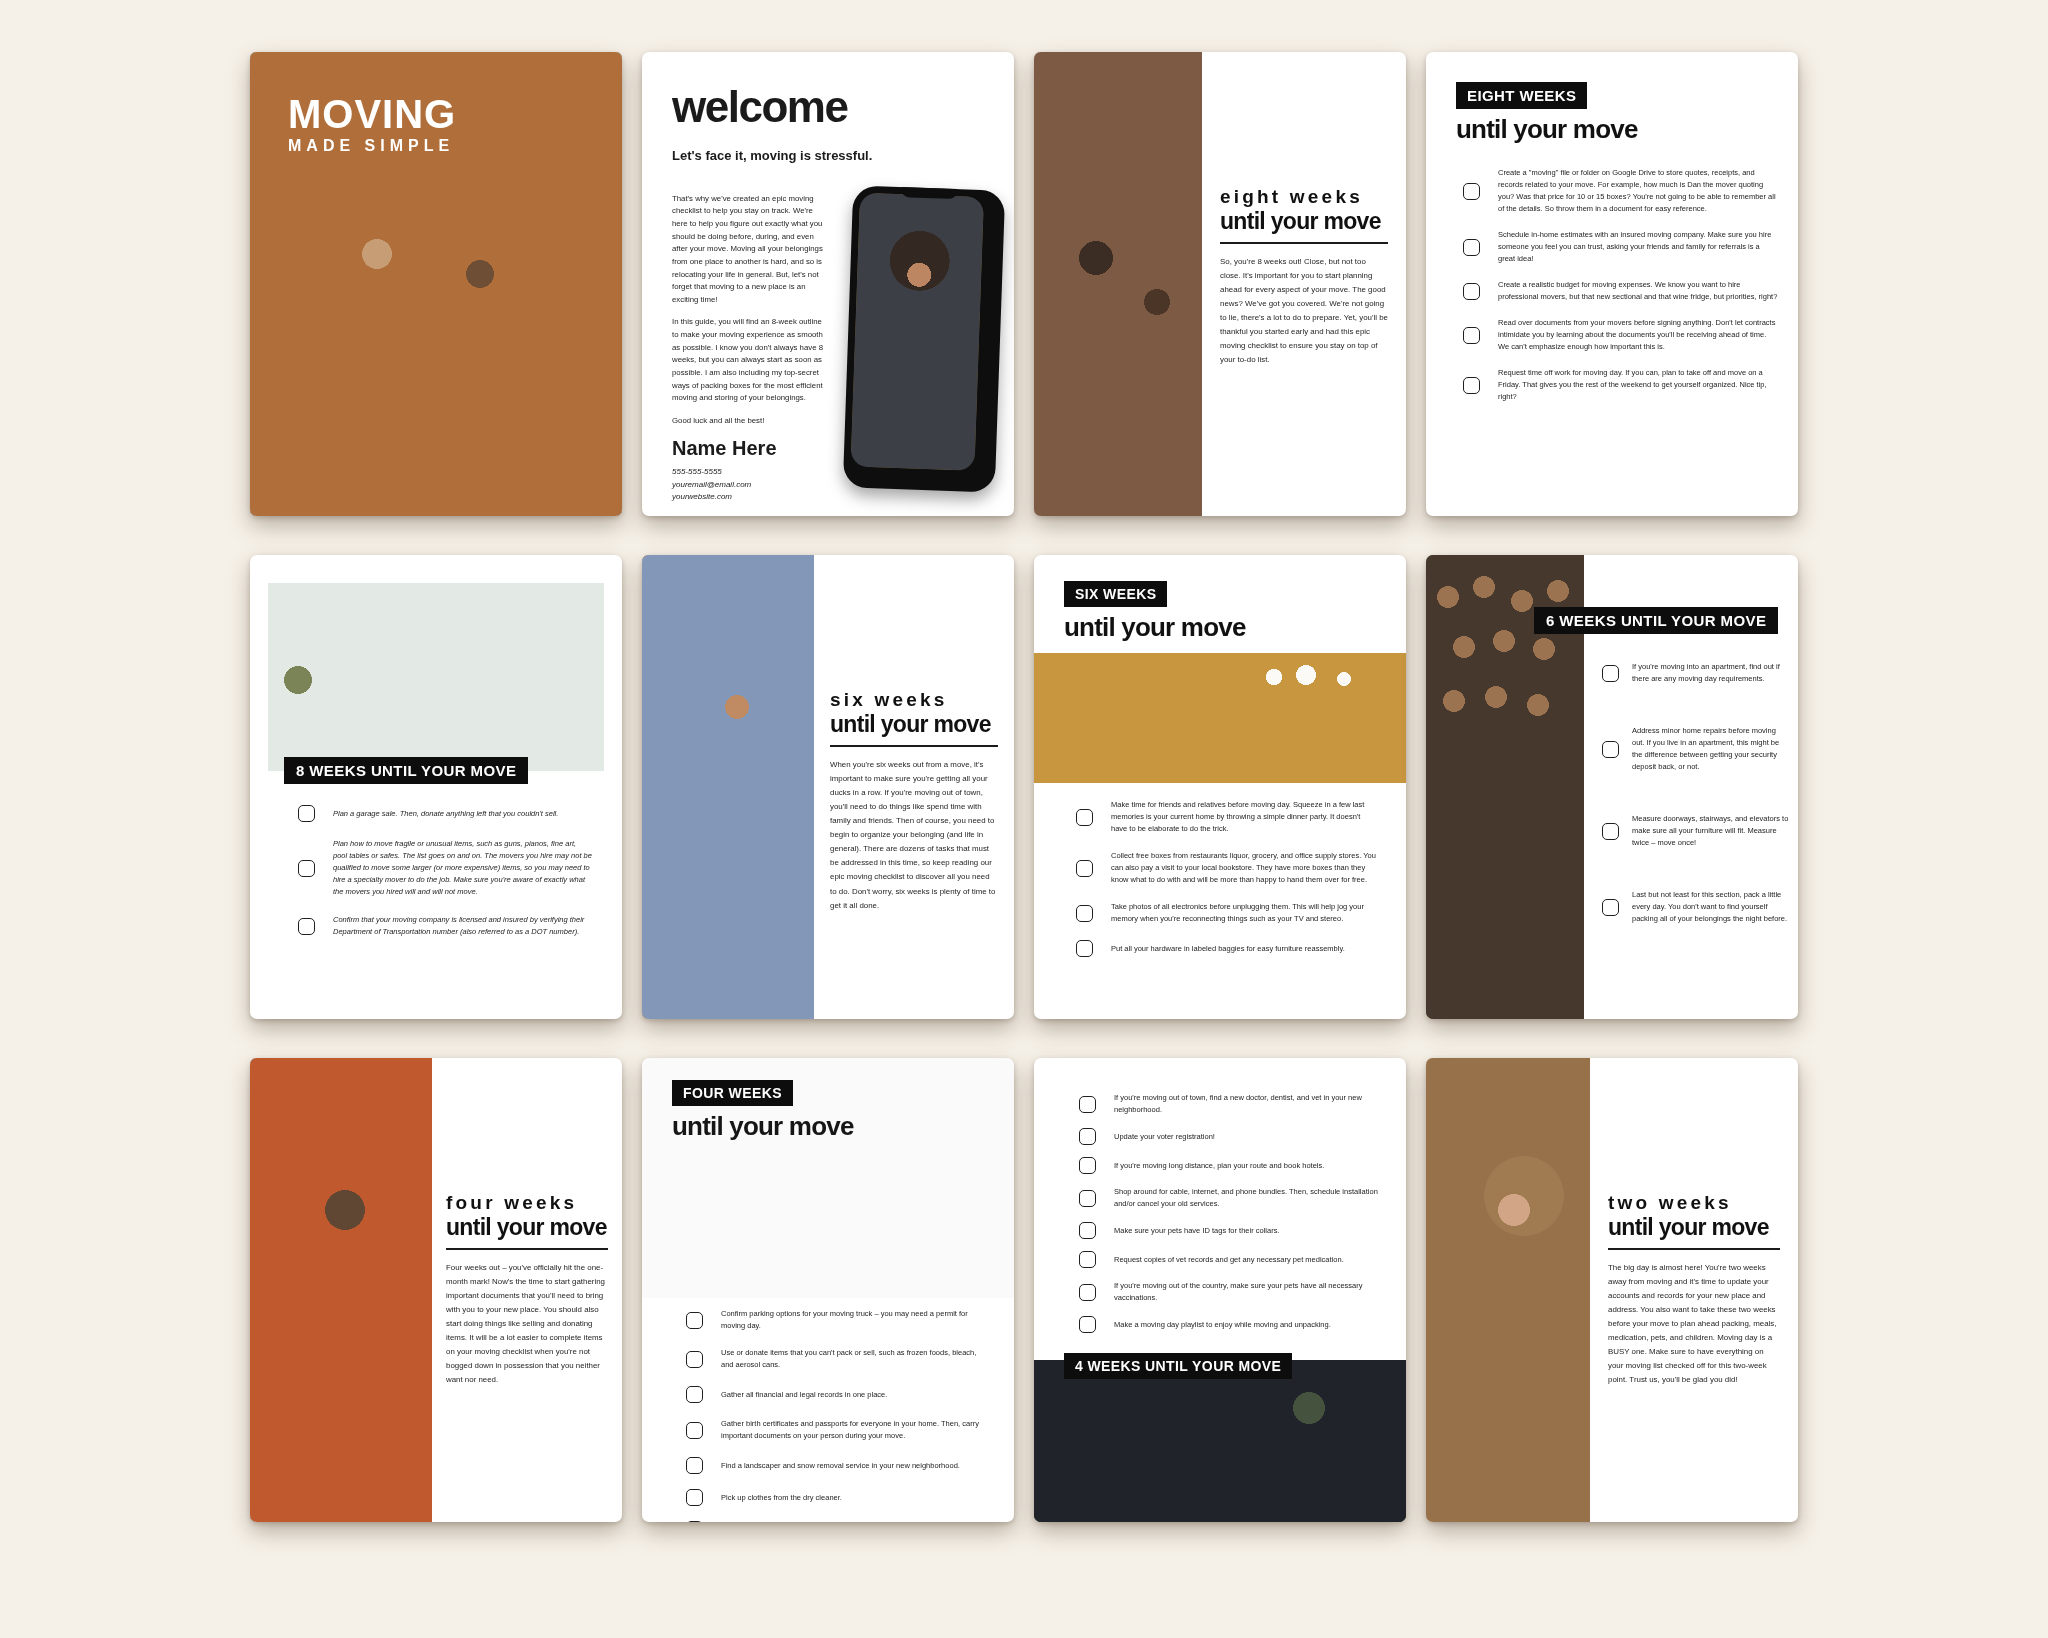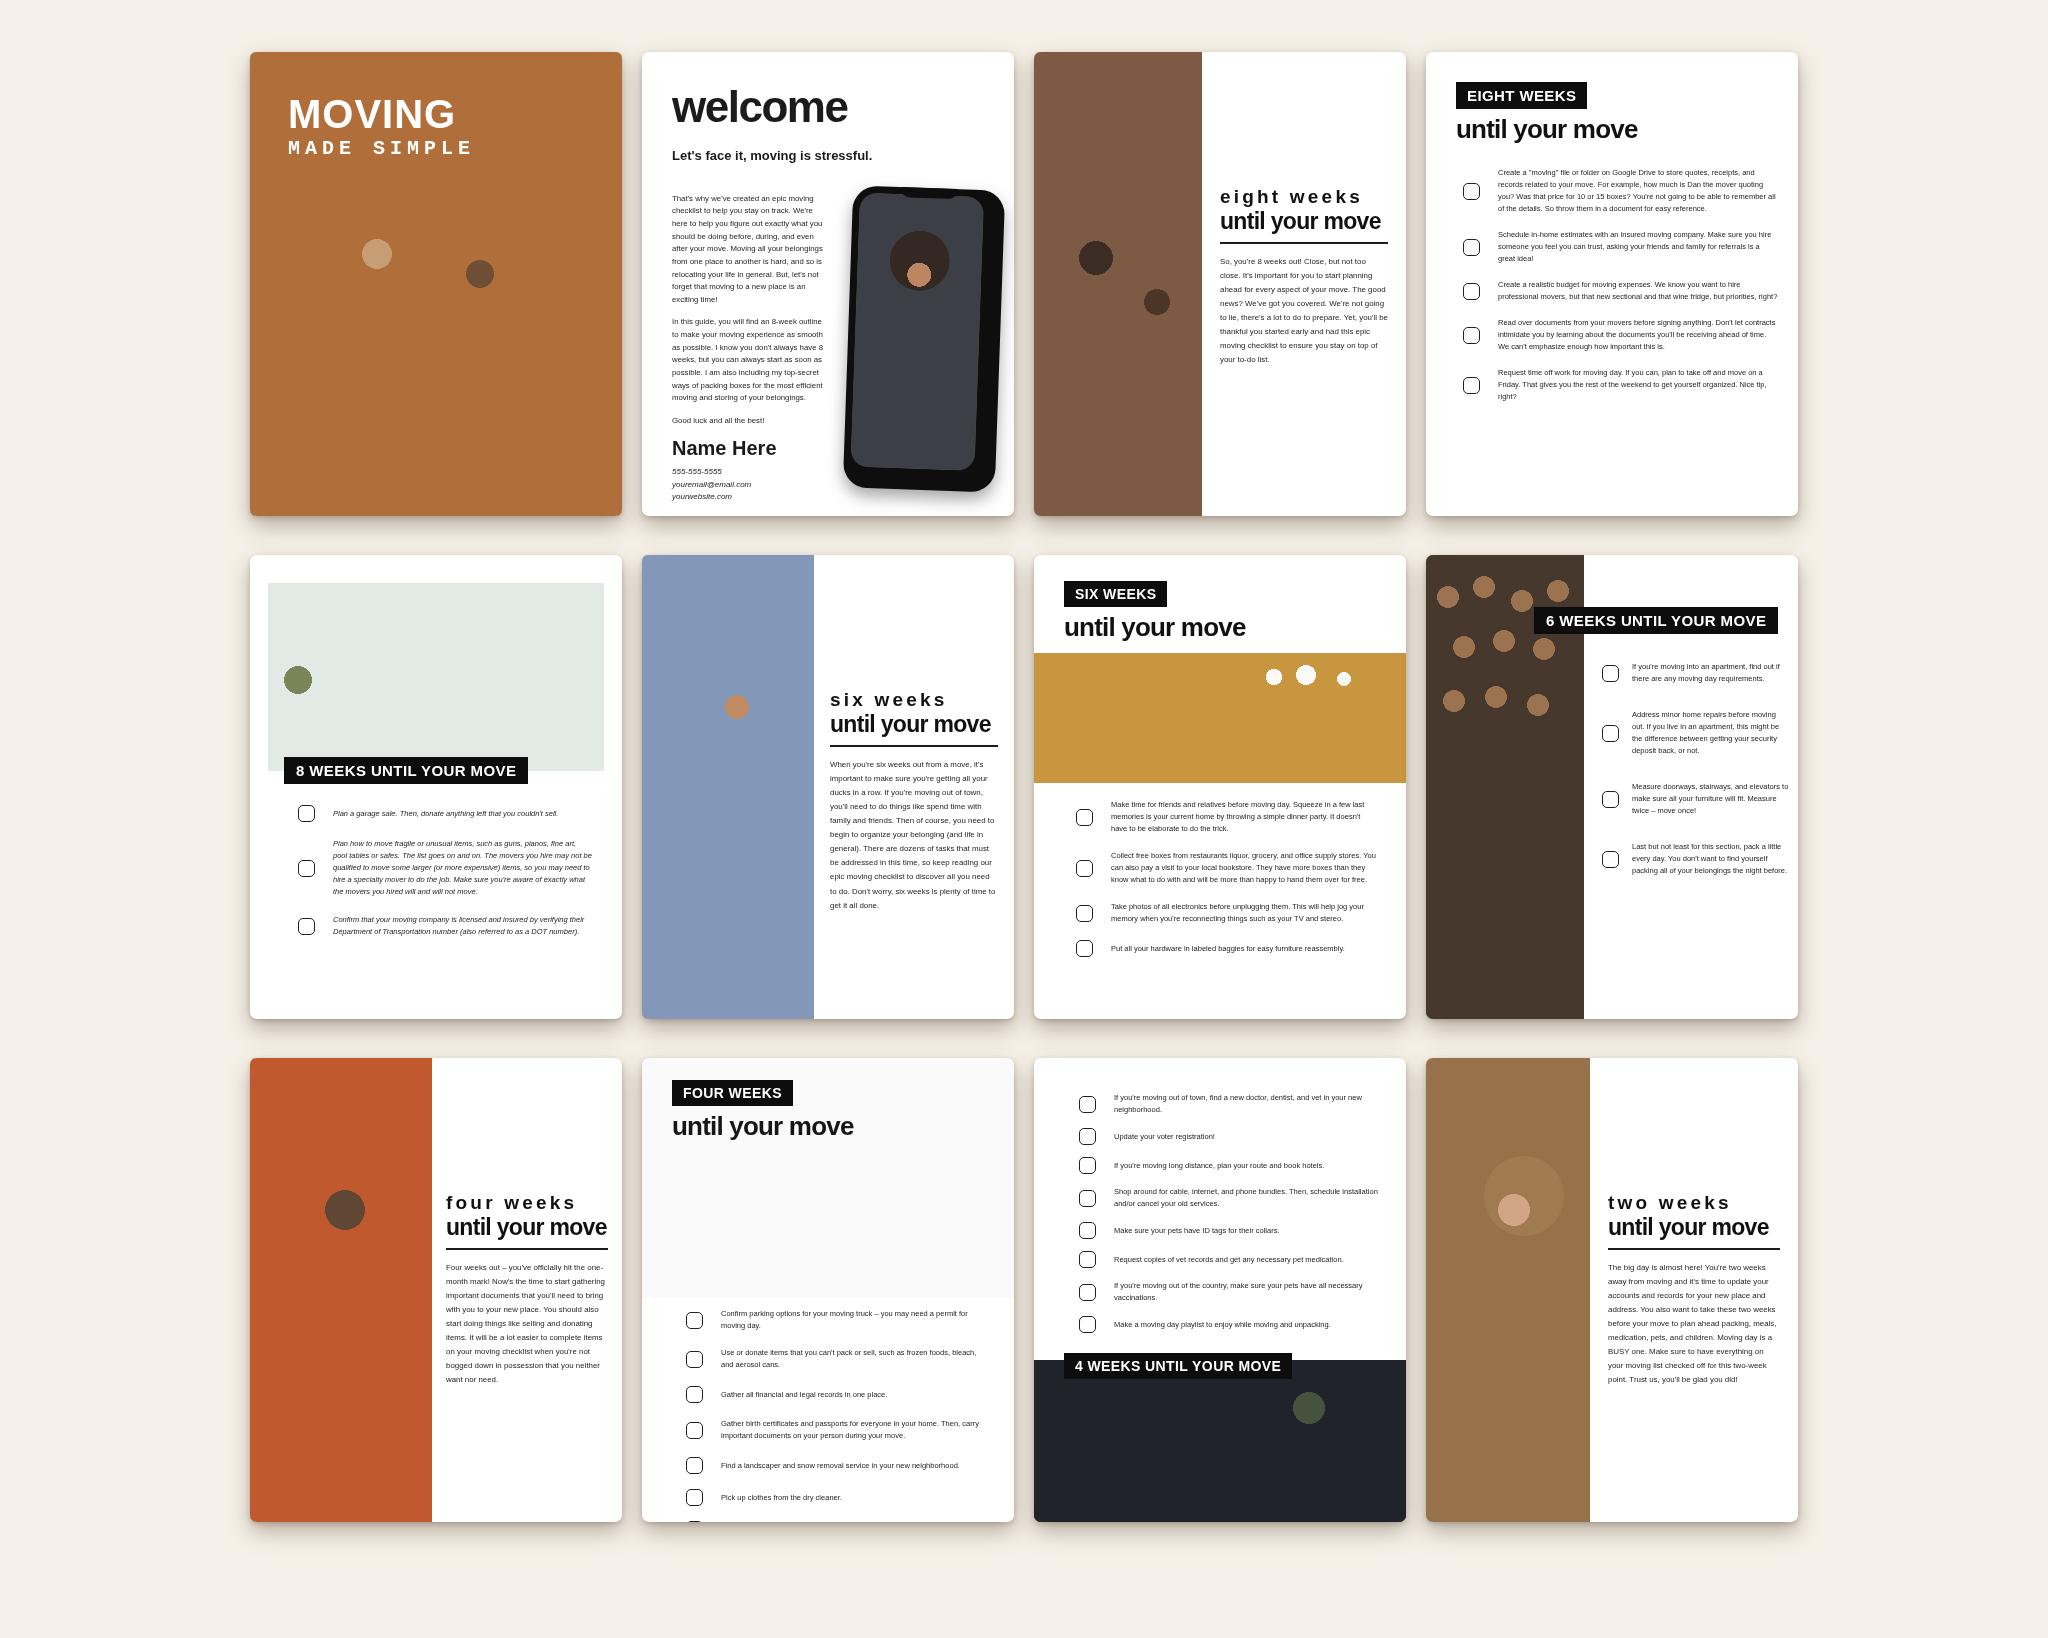--- a/index.html
+++ b/index.html
@@ -32,21 +32,21 @@
     linear-gradient(#c5a271,#c5a271) 0 272px/64px 102px,
     linear-gradient(#b88d5f,#b88d5f) 304px 152px/68px 114px,
     linear-gradient(#646b60,#646b60) 0 196px/305px 52px,
     linear-gradient(#575e54,#575e54) 0 246px/322px 60px,
     linear-gradient(#aa835c,#aa835c) 0 318px/372px 146px,
     linear-gradient(#8f6f4c,#8f6f4c) 294px 0/16px 464px,
     linear-gradient(#3b3e41,#3b3e41) 300px 0/72px 330px,
     linear-gradient(#8f8e8b,#8f8e8b);}
   .cover-title-block{position:absolute;left:38px;top:42px;z-index:2;color:#fff;}
   .cover-title{font-size:40px;font-weight:800;letter-spacing:1px;line-height:1;}
-  .cover-subtitle{font-size:20px;font-weight:600;letter-spacing:5px;margin-top:3px;font-family:Liberation Mono, monospace;}
+  .cover-subtitle{font-size:16px;font-weight:600;letter-spacing:5px;margin-top:3px;}
 
   
   .p2-pad{position:absolute;inset:0;padding:34px 30px;}
   .welcome-title{font-size:44px;font-weight:800;letter-spacing:-1.5px;line-height:.95;}
   .welcome-sub{font-size:13px;font-weight:700;margin-top:20px;}
   .welcome-paras{margin-top:30px;width:152px;}
   .welcome-paras p{margin:0 0 10px;font-size:7.8px;line-height:1.62;color:#1e1e1e;}
   .welcome-name{font-size:20px;font-weight:800;margin-top:8px;}
   .welcome-contact{margin-top:6px;font-size:8px;font-style:italic;line-height:1.55;color:#222;}
   .phone{position:absolute;right:14px;top:136px;width:138px;height:288px;background:#0e0e0e;border-radius:24px;padding:7px;transform:rotate(2deg);box-shadow:0 8px 16px rgba(0,0,0,.35);}
@@ -155,21 +155,21 @@
     radial-gradient(circle 11px at 28px 146px,#9c7350 99%,transparent 100%),
     radial-gradient(circle 11px at 70px 142px,#9c7350 99%,transparent 100%),
     radial-gradient(circle 11px at 112px 150px,#9c7350 99%,transparent 100%),
     linear-gradient(#46382c,#46382c) 0 0/158px 200px,
     radial-gradient(circle 42px at 92px 248px,#4e5e44 99%,transparent 100%),
     linear-gradient(#5c6b4c,#5c6b4c) 40px 210px/118px 110px,
     linear-gradient(#ebe7e0,#ebe7e0) 10px 330px/148px 82px,
     linear-gradient(#cfc5b6,#cfc5b6) 0 412px/158px 52px,
     linear-gradient(#d8d0c4,#d8d0c4);}
   .p8-badge{position:absolute;left:108px;top:52px;font-size:15px;padding:5px 12px;z-index:3;}
-  .p8-checks{position:absolute;left:176px;right:8px;top:106px;gap:24px;}
+  .p8-checks{position:absolute;left:176px;right:8px;top:106px;gap:40px;}
   .p8-checks .check-row{gap:13px;}
 
   
   .p10-photo{position:relative;width:372px;height:240px;background-repeat:no-repeat;background:
     linear-gradient(#fbfafa,#fbfafa) 60px 142px/62px 24px,
     linear-gradient(#e9e7e4,#e9e7e4) 40px 130px/222px 40px,
     linear-gradient(#f6f5f3,#f6f5f3) 0 162px/282px 78px,
     linear-gradient(#e4e2de,#e4e2de) 0 202px/282px 38px,
     linear-gradient(#7e9068,#7e9068) 330px 22px/34px 92px,
     linear-gradient(#f2f4f5,#f2f4f5) 285px 0/32px 208px,

